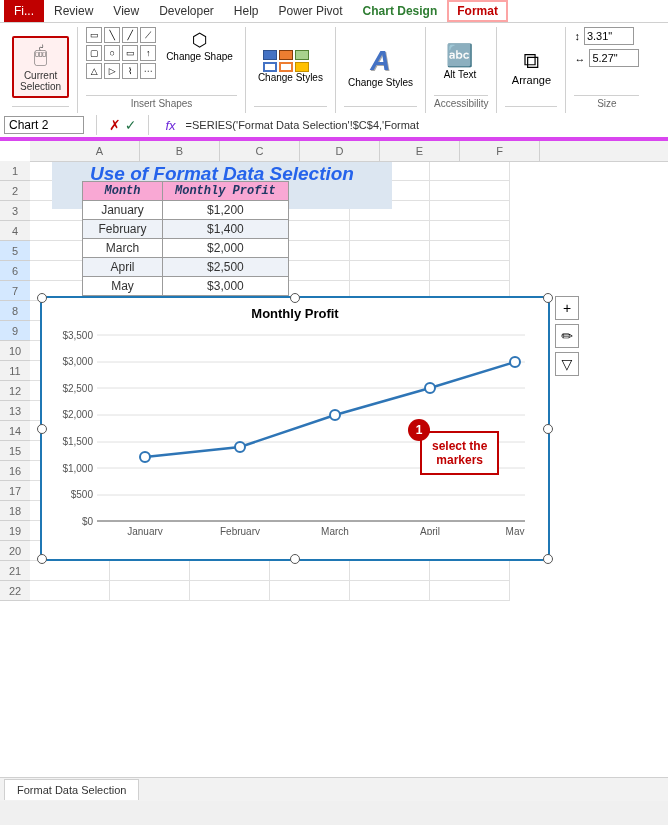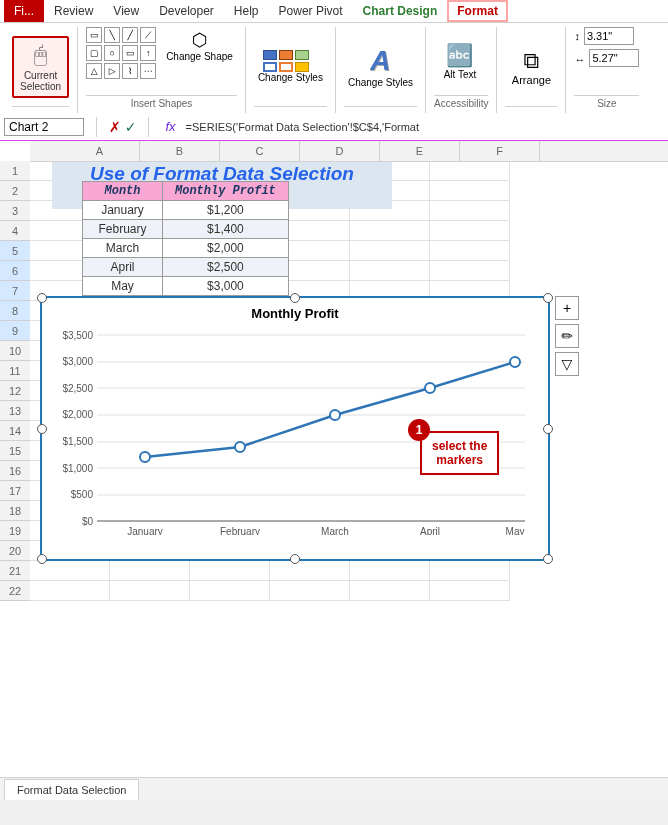--- a/index.html
+++ b/index.html
@@ -18,21 +18,21 @@
     .ribbon-btn { display: flex; flex-direction: column; align-items: center; justify-content: center; padding: 4px 6px; cursor: pointer; border: 1px solid transparent; border-radius: 2px; min-width: 48px; gap: 2px; }
     .ribbon-btn.selected { border: 2px solid #c00000; background: #fff0f0; }
     .ribbon-btn-icon { font-size: 22px; color: #555; }
     .ribbon-btn-label { font-size: 10px; color: #333; text-align: center; }
 
     .ribbon-small-btn { display: flex; flex-direction: column; align-items: center; padding: 2px 4px; cursor: pointer; min-width: 52px; }
     .size-input { display: flex; align-items: center; gap: 4px; }
     .size-input input { width: 50px; height: 18px; border: 1px solid #999; font-size: 11px; padding: 0 2px; }
 
     
-    .formula-bar { display: flex; align-items: center; background: #fff; border-bottom: 1px solid #d946ef; padding: 2px 4px; gap: 10px; height: 28px; }
+    .formula-bar { display: flex; align-items: center; background: #fff; border-bottom: 4px solid #d946ef; padding: 2px 4px; gap: 10px; height: 28px; }
     .name-box { width: 80px; border: 1px solid #999; padding: 1px 4px; font-size: 12px; }
     .formula-bar-sep { width: 1px; height: 20px; background: #d0d0d0; margin: 0 2px; }
     .formula-icons { display: flex; gap: 4px; align-items: center; color: #666; font-size: 14px; }
     .fx-label { font-style: italic; font-size: 13px; color: #6d28d9; margin-left: 4px; }
     .formula-content { flex: 1; font-size: 11px; color: #333; overflow: hidden; white-space: nowrap; }
     .row-header { width: 30px; height: 20px; background: #f2f2f2; border-bottom: 1px solid #d0d0d0; font-size: 11px; color: #666; display: flex; align-items: center; justify-content: center; }
     .row-header.selected { background: #d4e8ff; }
     .col-header { width: 80px; height: 20px; background: #f2f2f2; border-right: 1px solid #d0d0d0; font-size: 11px; color: #666; display: flex; align-items: center; justify-content: center; }
     .cell { height: 20px; border-bottom: 1px solid #e0e0e0; border-right: 1px solid #e0e0e0; font-size: 11px; display: flex; align-items: center; padding: 0 4px; background: #fff; }
     .cell.selected-bg { background: #e8f0fe; }

